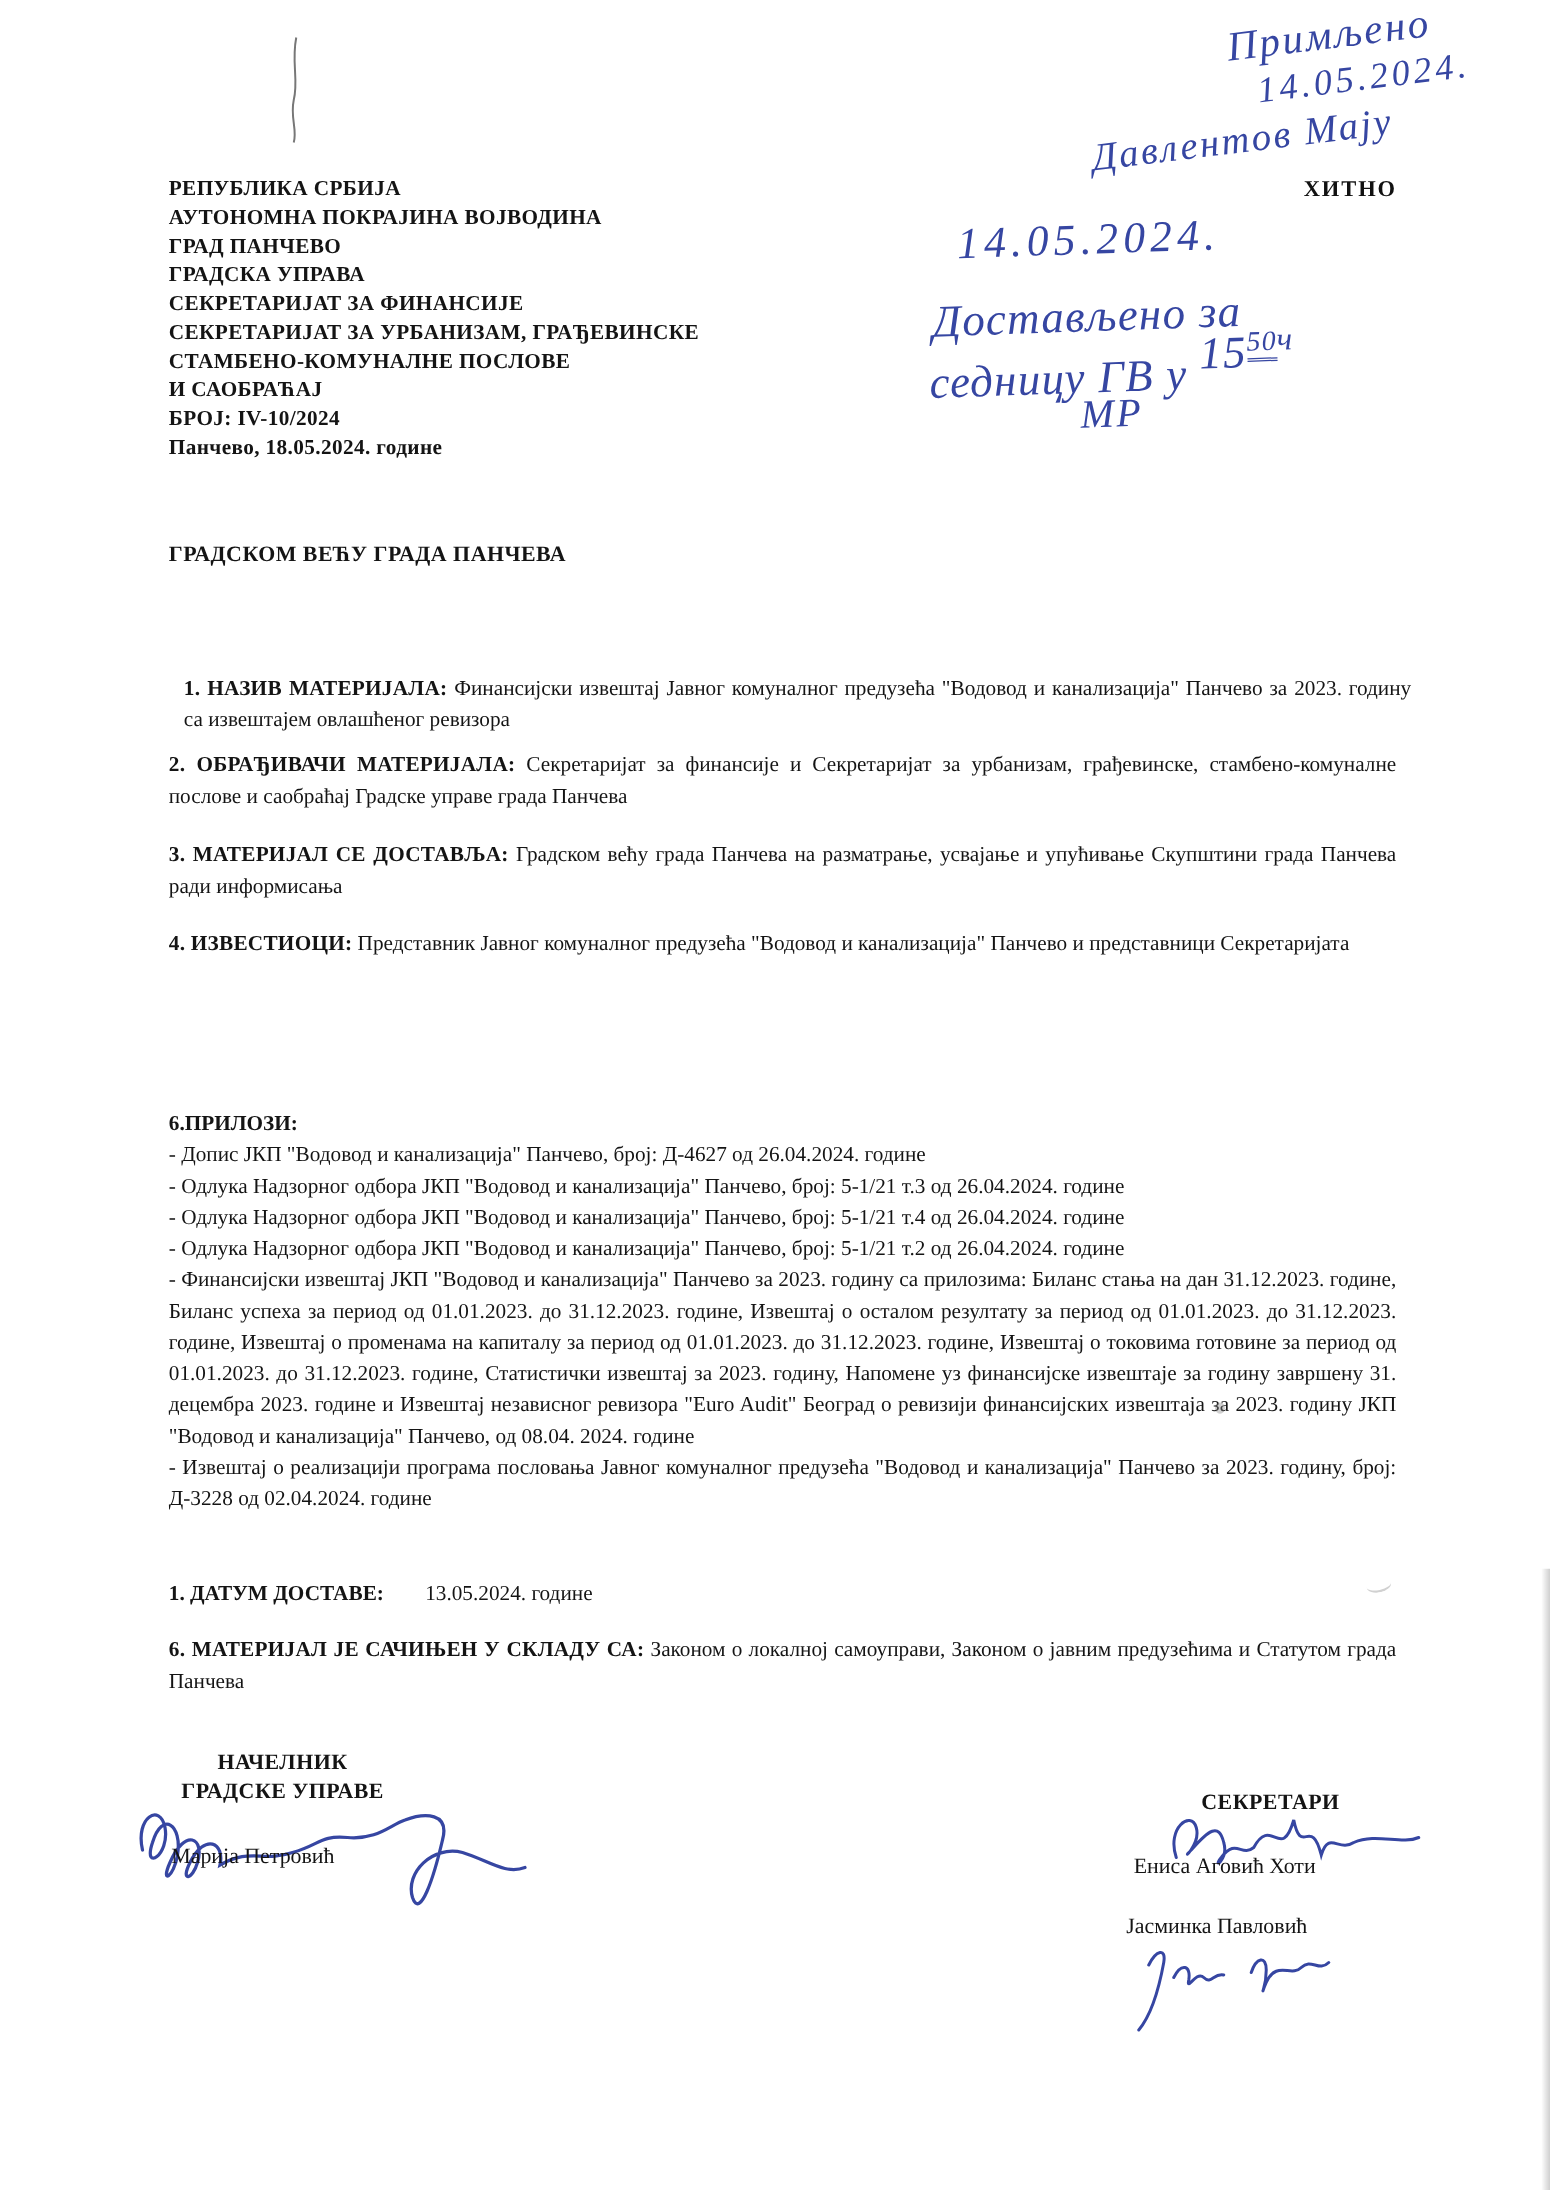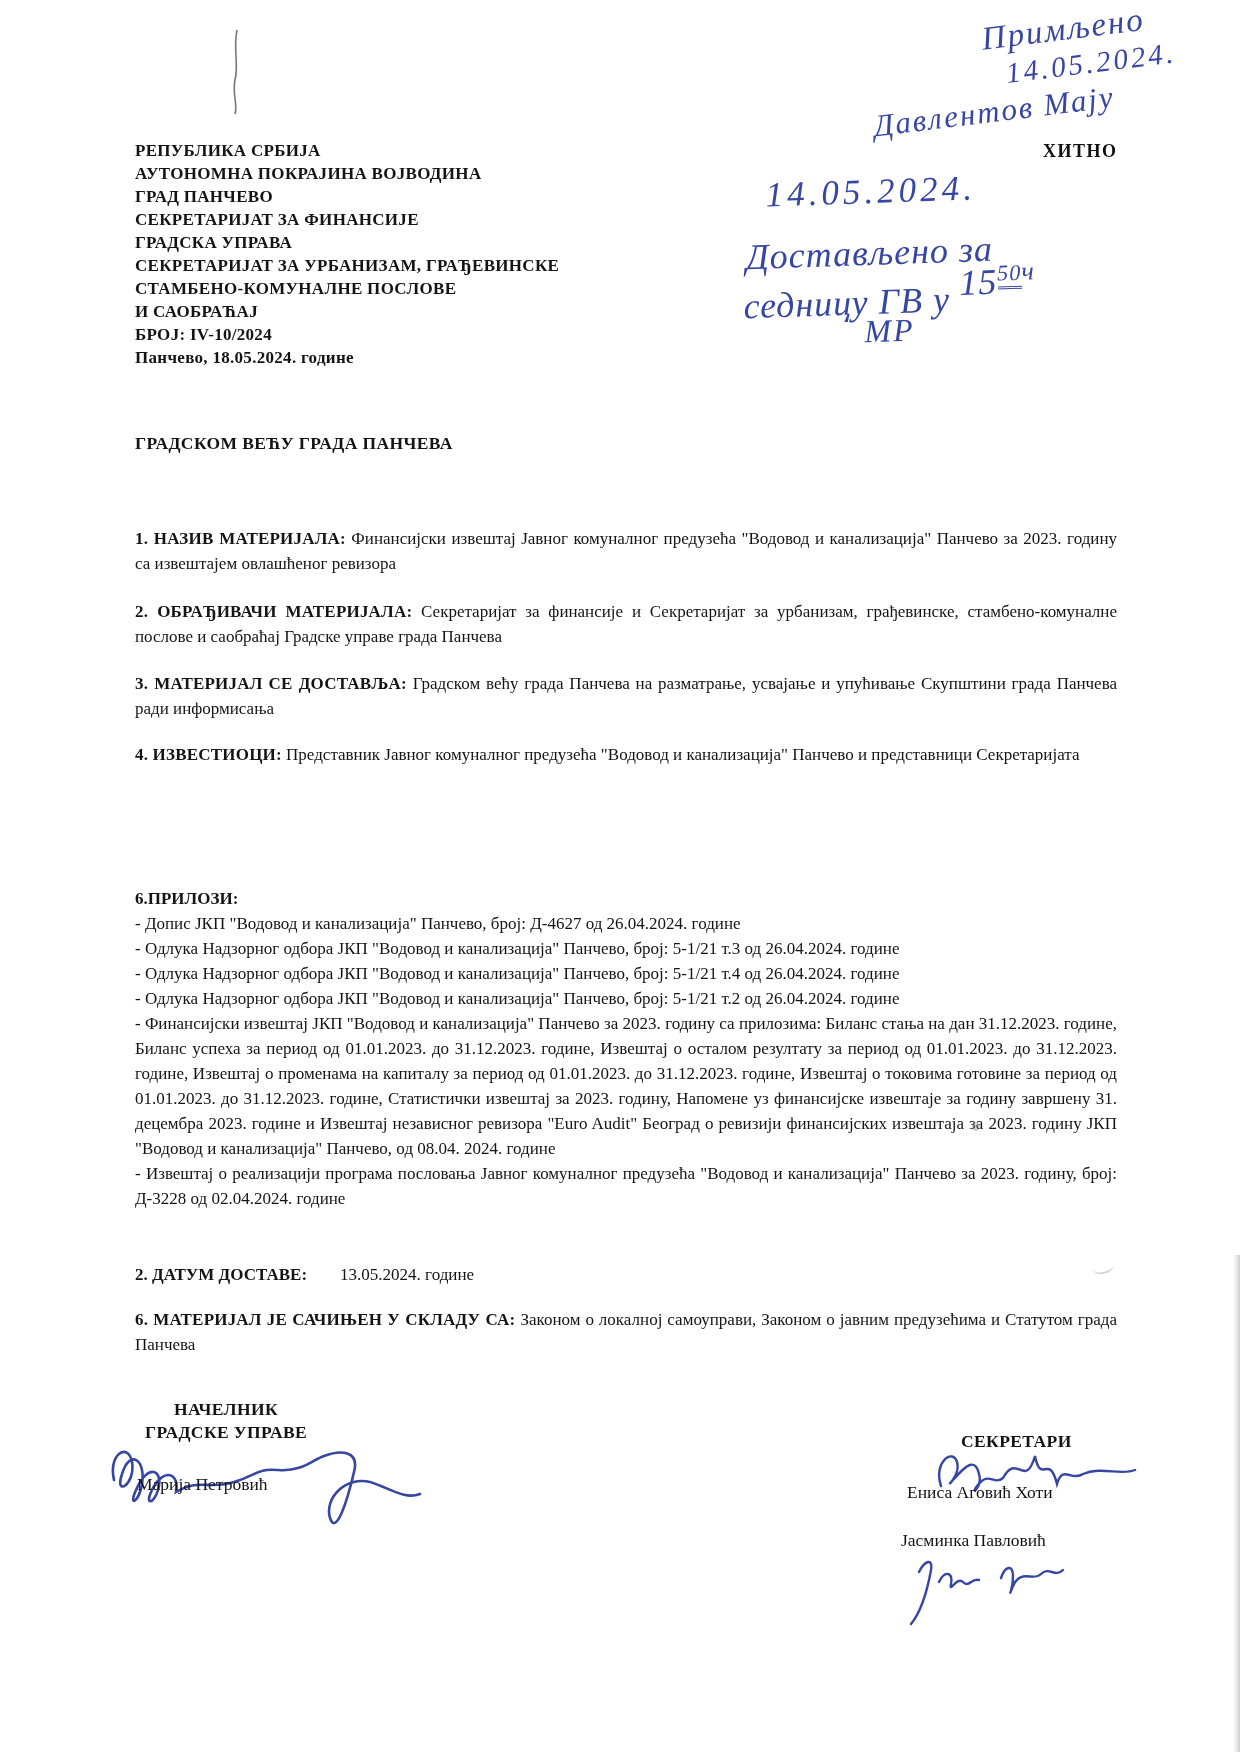--- a/index.html
+++ b/index.html
@@ -74,32 +74,32 @@
     <div class="l3">
       <span>седницу ГВ у</span><span class="time"><span>15</span><sup>50</sup><span class="ch">ч</span></span>
     </div>
     <div class="l4">МР</div>
   </div>
 
   <div class="org-header">
     <div>РЕПУБЛИКА СРБИЈА</div>
     <div>АУТОНОМНА ПОКРАЈИНА ВОЈВОДИНА</div>
     <div>ГРАД ПАНЧЕВО</div>
+    <div>ГРАДСКА УПРАВА</div>
     <div>СЕКРЕТАРИЈАТ ЗА ФИНАНСИЈЕ</div>
-    <div>ГРАДСКА УПРАВА</div>
     <div>СЕКРЕТАРИЈАТ ЗА УРБАНИЗАМ, ГРАЂЕВИНСКЕ</div>
     <div>СТАМБЕНО-КОМУНАЛНЕ ПОСЛОВЕ</div>
     <div>И САОБРАЋАЈ</div>
     <div>БРОЈ: IV-10/2024</div>
     <div>Панчево, 18.05.2024. године</div>
   </div>
 
   <div class="addressee">ГРАДСКОМ ВЕЋУ ГРАДА ПАНЧЕВА</div>
 
-  <p class="sect" style="top:526px;margin:0">
+  <p class="sect" style="top:526px;margin:12px">
     <b>1. НАЗИВ МАТЕРИЈАЛА:</b><span> Финансијски извештај Јавног комуналног предузећа "Водовод и канализација" Панчево за 2023. годину са извештајем овлашћеног ревизора</span>
   </p>
 
   <p class="sect" style="top:599px;margin:0">
     <b>2. ОБРАЂИВАЧИ МАТЕРИЈАЛА:</b><span> Секретаријат за финансије и Секретаријат за урбанизам, грађевинске, стамбено-комуналне послове и саобраћај Градске управе града Панчева</span>
   </p>
 
   <p class="sect" style="top:671px;margin:0">
     <b>3. МАТЕРИЈАЛ СЕ ДОСТАВЉА:</b><span> Градском већу града Панчева на разматрање, усвајање и упућивање Скупштини града Панчева ради информисања</span>
   </p>
@@ -113,21 +113,21 @@
     <div class="row-label">6.ПРИЛОЗИ:</div>
     <div>- Допис ЈКП "Водовод и канализација" Панчево, број: Д-4627 од 26.04.2024. године</div>
     <div>- Одлука Надзорног одбора ЈКП "Водовод и канализација" Панчево, број: 5-1/21 т.3 од 26.04.2024. године</div>
     <div>- Одлука Надзорног одбора ЈКП "Водовод и канализација" Панчево, број: 5-1/21 т.4 од 26.04.2024. године</div>
     <div>- Одлука Надзорног одбора ЈКП "Водовод и канализација" Панчево, број: 5-1/21 т.2 од 26.04.2024. године</div>
     <div>- Финансијски извештај ЈКП "Водовод и канализација" Панчево за 2023. годину са прилозима: Биланс стања на дан 31.12.2023. године, Биланс успеха за период од 01.01.2023. до 31.12.2023. године, Извештај о осталом резултату за период од 01.01.2023. до 31.12.2023. године, Извештај о променама на капиталу за период од 01.01.2023. до 31.12.2023. године, Извештај о токовима готовине за период од 01.01.2023. до 31.12.2023. године, Статистички извештај за 2023. годину, Напомене уз финансијске извештаје за годину завршену 31. децембра 2023. године и Извештај независног ревизора "Euro Audit" Београд о ревизији финансијских извештаја за 2023. годину ЈКП "Водовод и канализација" Панчево, од 08.04. 2024. године</div>
     <div>- Извештај о реализацији програма пословања Јавног комуналног предузећа "Водовод и канализација" Панчево за 2023. годину, број: Д-3228 од 02.04.2024. године</div>
   </div>
 
   <div class="sect" style="top:1262px;text-align:left">
-    <span class="row-label">2. ДАТУМ ДОСТАВЕ:</span><span class="date-value">13.05.2024. године</span>
+    <span class="row-label">1. ДАТУМ ДОСТАВЕ:</span><span class="date-value">13.05.2024. године</span>
   </div>
 
   <p class="sect" style="top:1307px;margin:0">
     <b>6. МАТЕРИЈАЛ ЈЕ САЧИЊЕН У СКЛАДУ СА:</b><span> Законом о локалној самоуправи, Законом о јавним предузећима и Статутом града Панчева</span>
   </p>
 
   <div class="sig-title" style="left:174px;top:1399px">НАЧЕЛНИК</div>
   <div class="sig-title" style="left:145px;top:1422px">ГРАДСКЕ УПРАВЕ</div>
   <svg class="scrawl" style="left:106px;top:1440px" width="322" height="108" viewBox="0 0 322 108">
     <path d="M8,40 C2,14 22,2 26,22 C30,44 8,58 16,34 C24,8 40,20 36,44 C33,62 22,68 30,50

